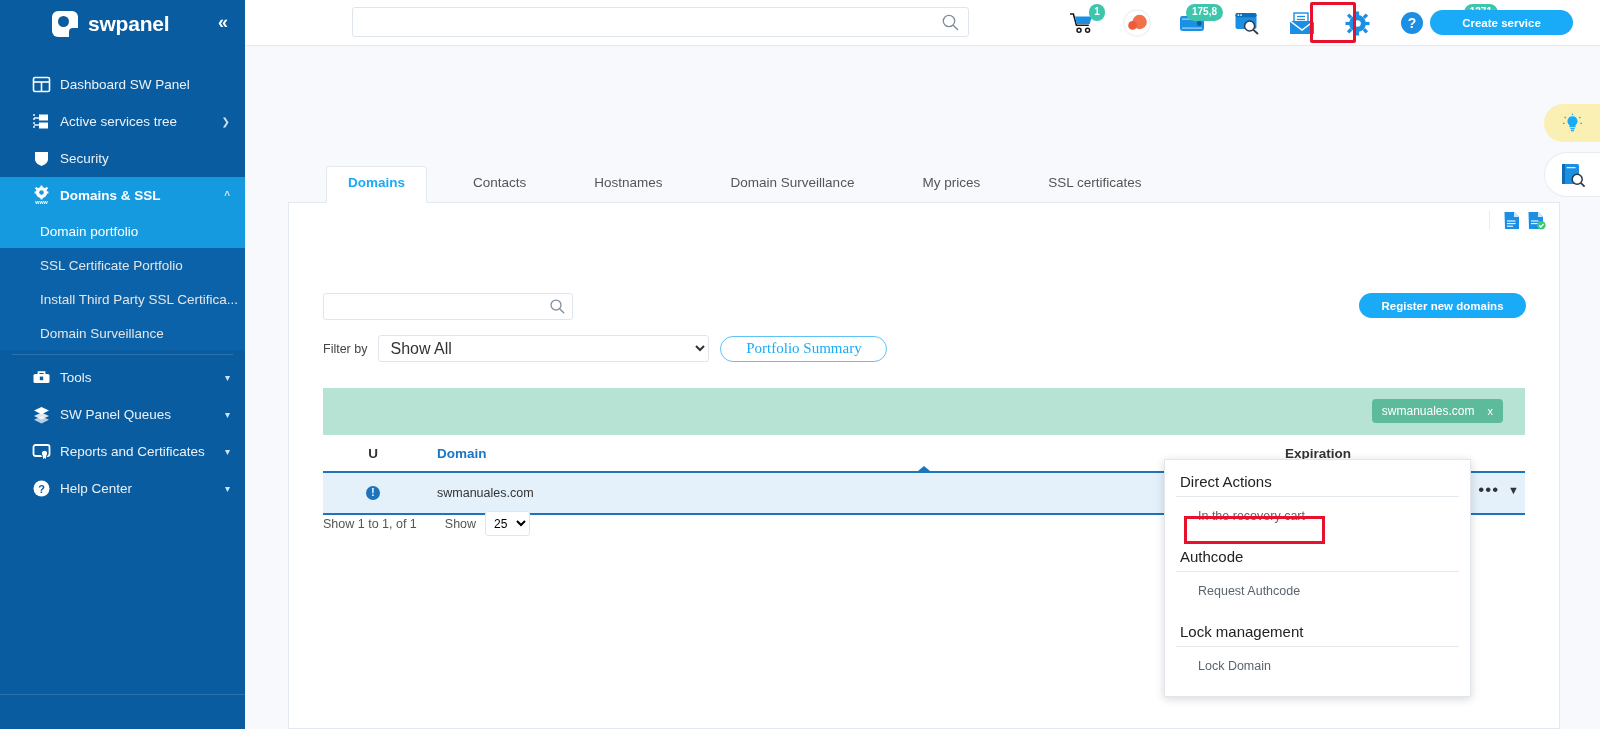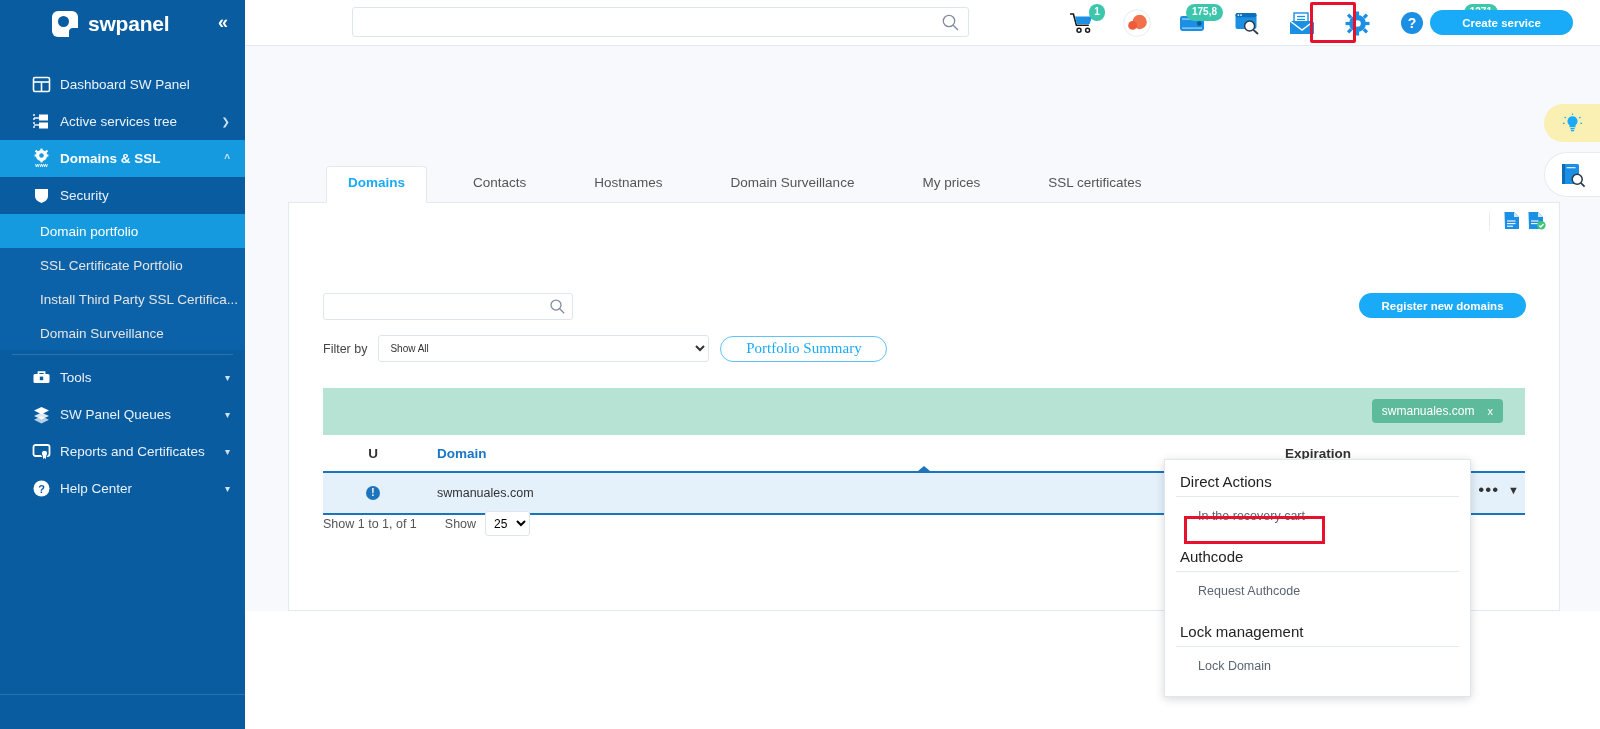--- a/index.html
+++ b/index.html
@@ -2,21 +2,21 @@
 <html><head>
 <meta charset="utf-8">
 <style>
   * { box-sizing: border-box; margin: 0; padding: 0; }
   html, body {
     width: 1600px; height: 729px;
     font-family: "Liberation Sans", sans-serif;
     background: #ffffff;
     overflow: hidden;
   }
-  .app { position: relative; width: 1600px; height: 611px; background:#fff; }
+  .app { position: relative; width: 1600px; height: 729px; background:#fff; }
 
   
   .sidebar {
     position:absolute; left:0; top:0; width:245px; height:729px;
     background:#0a5ca0; color:#fff;
   }
   .logo-row {
     height:48px; display:flex; align-items:center; padding-left:52px; gap:10px;
   }
   .logo-mark {
@@ -138,21 +138,21 @@
     font-size:12.5px; font-family:inherit; background:transparent;
   }
   .filter-search .mag{ position:absolute; right:6px; top:4px; }
 
   .filter-row{
     position:absolute; left:34px; top:132px; display:flex; align-items:center; gap:11px;
   }
   .filter-label{ font-size:12.5px; color:#444; }
   .filter-select{
     width:331px; height:27px; border:1px solid #dfe5ec; border-radius:3px;
-    font-size:10px; font-family:inherit; color:#333; padding:0 7px;
+    font-size:16px; font-family:inherit; color:#333; padding:0 7px;
     background:#fff; outline:none; cursor:pointer;
   }
   .portfolio-summary{
     width:167px; height:26px; border:1px solid #5ec3f5; border-radius:14px;
     background:#fff; color:#19aaf8; font-size:15px; font-family:Liberation Serif, serif;
     cursor:pointer;
   }
   .register-btn{
     position:absolute; right:33px; top:90px; width:167px; height:25px;
     background:#19aaf8; color:#fff; border:0; border-radius:14px;
@@ -276,49 +276,49 @@
           <svg class="i" width="19" height="19" viewBox="0 0 19 19">
               <line x1="2" y1="2" x2="2" y2="17" stroke="#fff" stroke-width="1.4" stroke-dasharray="2 2"></line>
               <line x1="2" y1="6" x2="7" y2="6" stroke="#fff" stroke-width="1.4"></line>
               <line x1="2" y1="13" x2="7" y2="13" stroke="#fff" stroke-width="1.4"></line>
               <rect x="7" y="2.5" width="9" height="6" fill="#fff"></rect>
               <rect x="7" y="10.5" width="9" height="6" fill="#fff"></rect>
             </svg>
         </span>
         <span class="lbl">Active services tree</span>
         <span class="caret">❯</span>
+      </div>
+
+      <div class="nav-item">
+        <span class="ico">
+          <svg class="i" width="19" height="19" viewBox="0 0 19 19">
+              <path d="M3 3 h13 v7 c0 4 -4 6 -6.5 7 C7 16 3 14 3 10 Z" fill="#fff"></path>
+            </svg>
+        </span>
+        <span class="lbl">Security</span>
       </div>
 
       <div class="nav-item active">
         <span class="ico">
           <svg class="i" width="21" height="21" viewBox="0 0 21 21">
             <g fill="#fff">
                 <circle cx="10.5" cy="7.5" r="5.6"></circle>
             <rect x="9.4" y="0.6" width="2.2" height="3"></rect>
                 <rect x="9.4" y="11.4" width="2.2" height="3"></rect>
             <rect x="3.6" y="6.4" width="3" height="2.2"></rect>
                 <rect x="14.4" y="6.4" width="3" height="2.2"></rect>
             <rect x="4.6" y="2.1" width="2.2" height="3" transform="rotate(-45 5.7 3.6)"></rect>
             <rect x="14.2" y="2.1" width="2.2" height="3" transform="rotate(45 15.3 3.6)"></rect>
               </g>
             <circle cx="10.5" cy="7.5" r="2.3" fill="#159ae0"></circle>
             <text x="10.5" y="19" font-size="5.4" fill="#fff" text-anchor="middle" font-family="Liberation Sans, sans-serif" font-weight="bold">www</text>
           </svg>
         </span>
         <span class="lbl">Domains &amp; SSL</span>
         <span class="caret">^</span>
-      </div>
-
-      <div class="nav-item">
-        <span class="ico">
-          <svg class="i" width="19" height="19" viewBox="0 0 19 19">
-              <path d="M3 3 h13 v7 c0 4 -4 6 -6.5 7 C7 16 3 14 3 10 Z" fill="#fff"></path>
-            </svg>
-        </span>
-        <span class="lbl">Security</span>
       </div>
 
       <div class="nav-sub-wrap">
         <div class="nav-sub active">
           <span>Domain portfolio</span>
         </div>
         <div class="nav-sub">
           <span>SSL Certificate Portfolio</span>
         </div>
         <div class="nav-sub">

